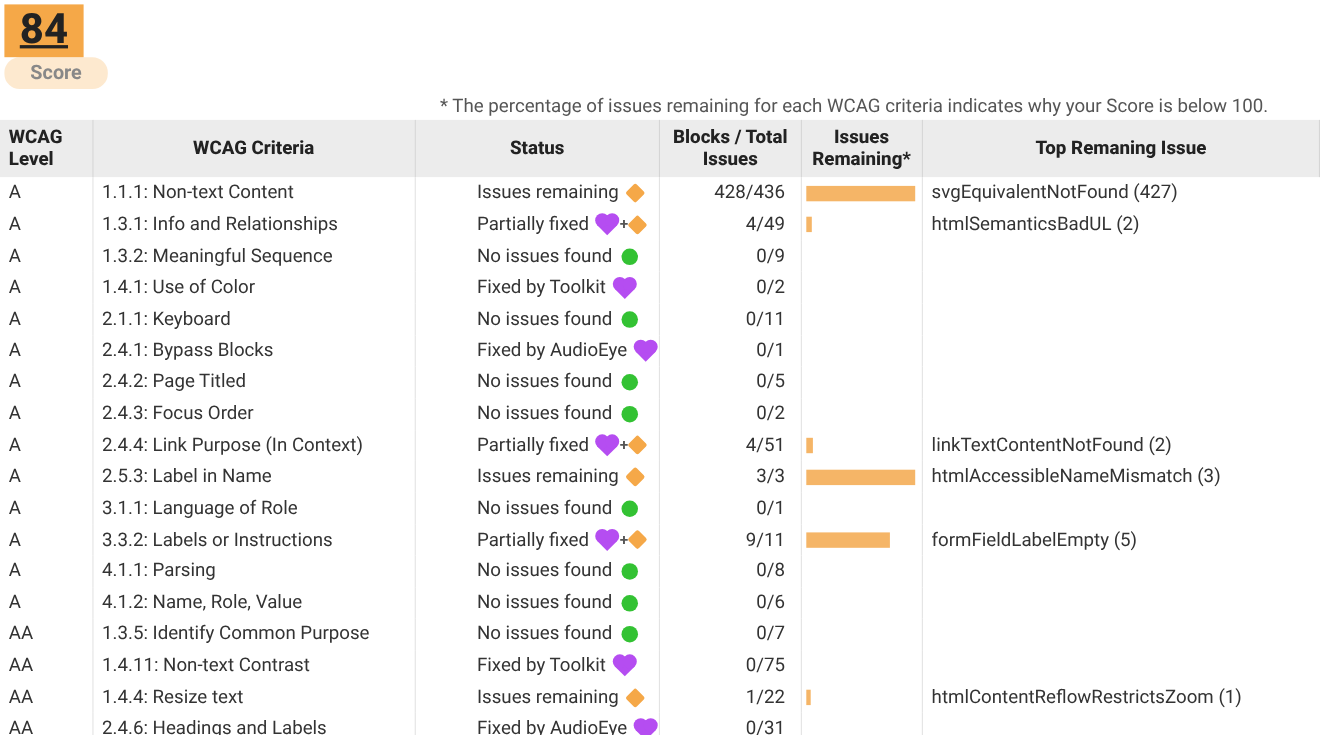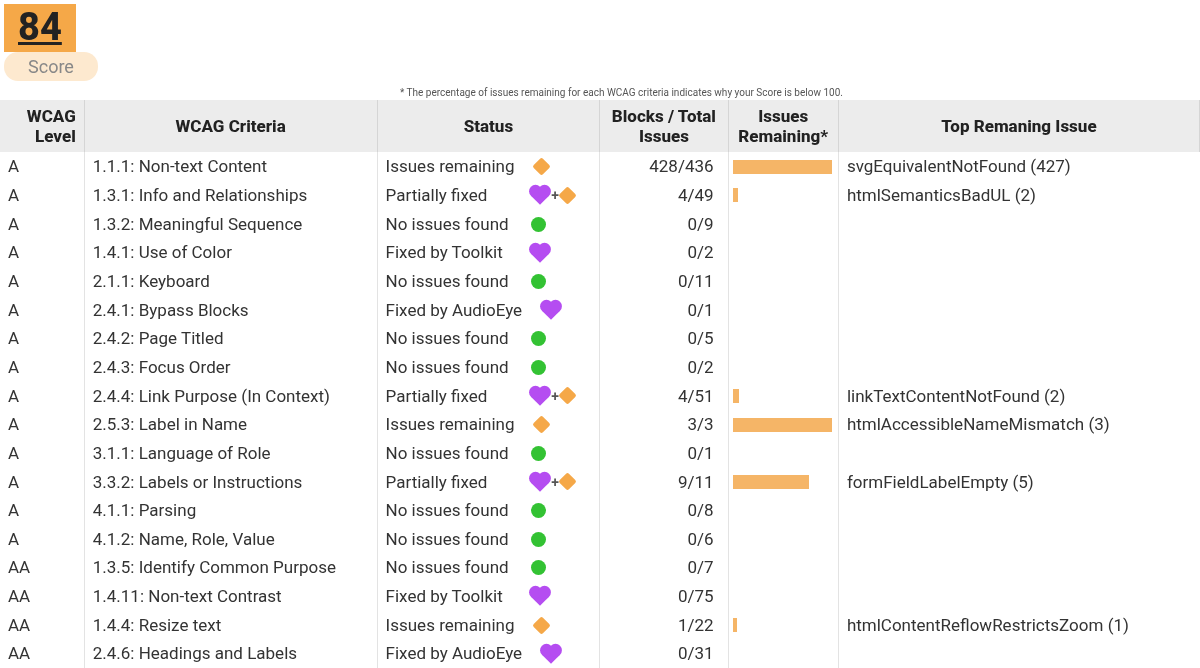--- a/index.html
+++ b/index.html
@@ -18,29 +18,29 @@
     font-size: 38px;
     font-weight: 800;
     padding: 2px 14px;
     line-height: 1.15;
     text-decoration: underline;
   }
   .score-label {
     background: #fde9cf;
     color: #888;
     font-size: 18px;
-    font-weight: 400;
+    font-weight: 700;
     padding: 4px 10px;
     width: 94px;
     text-align: center;
     border-radius: 14px;
   }
   .note {
     color: #555;
-    font-size: 10px;
+    font-size: 17px;
     margin: 6px 0 2px 0;
     padding-right: 16px;
     text-align: left;
     margin-left: 400px;
   }
   table {
     border-collapse: collapse;
     width: 100%;
     table-layout: fixed;
   }
@@ -48,40 +48,40 @@
     background: #ececec;
     color: #222;
     font-weight: 800;
     font-size: 17px;
     padding: 6px 8px;
     text-align: center;
     border-left: 1px solid #d5d5d5;
     border-right: 1px solid #d5d5d5;
     line-height: 1.2;
   }
-  th:first-child { text-align: right; border-left: none; }
+  th:first-child { text-align: left; border-left: none; }
   td {
     padding: 2px 8px;
     font-size: 17px;
     border-left: 1px solid #e3e3e3;
     border-right: 1px solid #e3e3e3;
     vertical-align: middle;
     line-height: 1.45;
     white-space: nowrap;
     overflow: hidden;
   }
   td:first-child { border-left: none; }
   td:last-child { border-right: none; }
   .col-level { width: 84px; }
   .col-criteria { width: 292px; }
   .col-status { width: 222px; }
   .col-fail { width: 128px; }
   .col-remain { width: 110px; }
   .col-top { width: 360px; }
-  .status-wrap { display: flex; justify-content: space-between; gap:20px; }
+  .status-wrap { display: flex; justify-content: space-between; gap:8px;margin-left:48px; }
   .status-icons { display:flex; align-items:center; gap:2px; min-width:60px; justify-content:flex-start; }
   .icon { display:inline-block; width:18px; height:18px; }
   .icon-green { background:#33c233; border-radius:50%; width:15px; height:15px; }
   .icon-heart {
     width:16px; height:16px; position:relative;
     transform: rotate(-45deg);
     background:#b54df1;
     margin-top:2px;
   }
   .icon-heart::before, .icon-heart::after {

